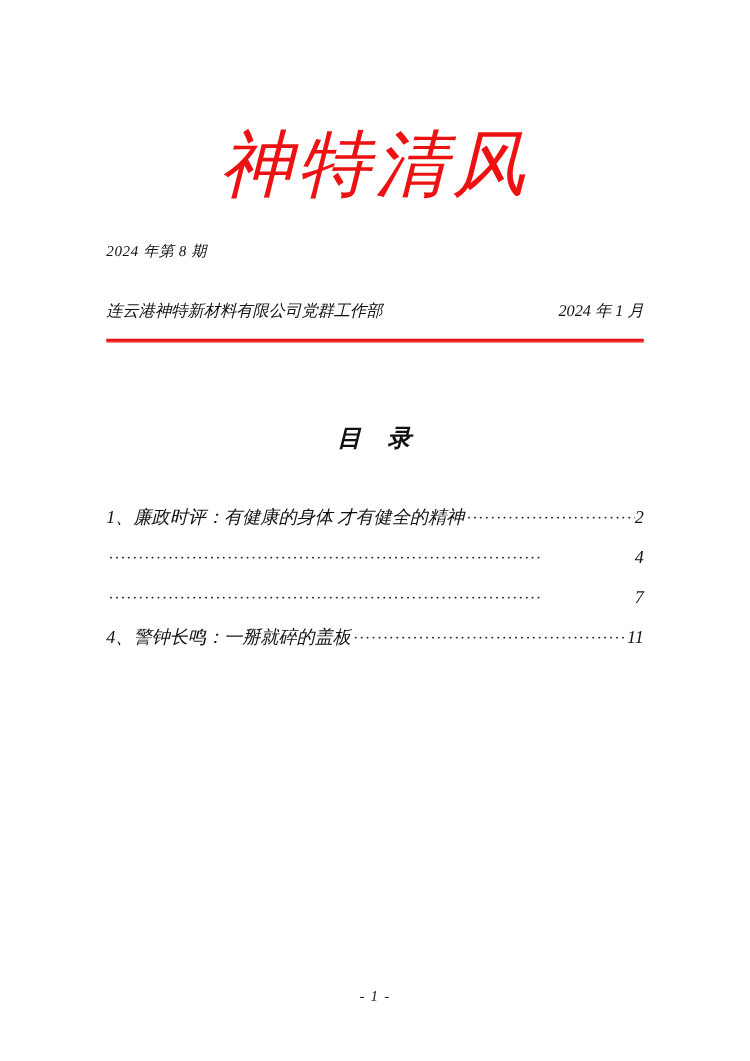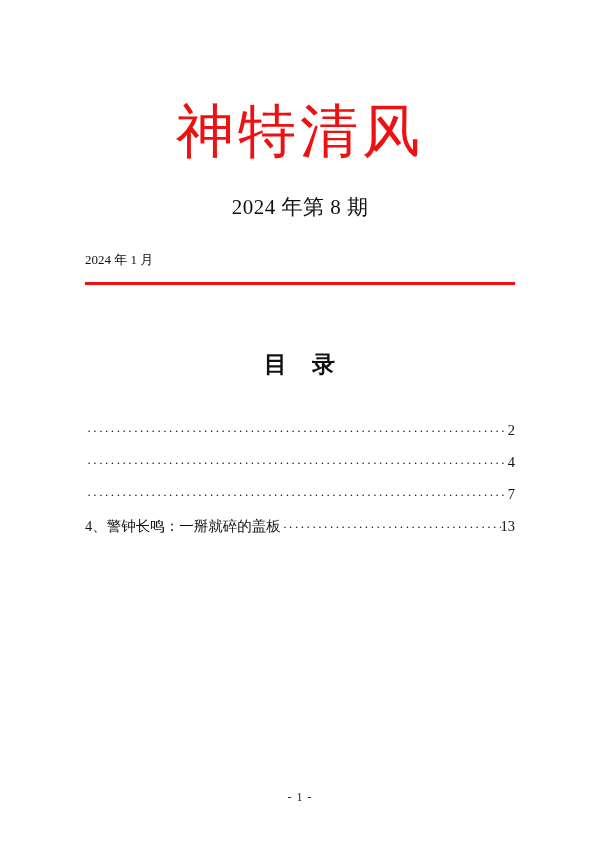--- a/index.html
+++ b/index.html
@@ -7,54 +7,55 @@
   .page {
     width: 600px;
     height: 849px;
     margin: 0 auto;
     background: #ffffff;
     position: relative;
     padding: 0 85px;
     font-family: "Liberation Serif", "DejaVu Serif", serif;
     color: #111111;
     overflow: hidden;
+    font-style: italic;
   }
   .masthead-title {
     padding-top: 96px;
     text-align: center;
     font-size: 58px;
     line-height: 1.25;
     letter-spacing: 4px;
     color: #ee1111;
     font-weight: 400;
     white-space: nowrap;
   }
   .issue-line {
     margin-top: 24px;
-    text-align: center;
-    font-size: 21px;
+    text-align: left;
+    font-size: 12px;
     letter-spacing: 0.5px;
   }
   .publisher-row {
     margin-top: 30px;
     display: flex;
     justify-content: space-between;
     align-items: baseline;
     font-size: 13px;
   }
   .red-rule {
     margin-top: 13px;
     height: 2px;
     border-top: 2.5px solid #ee1111;
     border-bottom: 1px solid #ee1111;
   }
   .toc-heading {
     margin-top: 64px;
     text-align: center;
-    font-size: 23px;
+    font-size: 19px;
     font-weight: bold;
     letter-spacing: 1px;
     white-space: pre;
   }
   .toc-list {
     margin-top: 34px;
     font-size: 14.5px;
   }
   .toc-item {
     display: flex;
@@ -88,47 +89,49 @@
 </head>
 <body>
 
 <div class="page">
 
   <div class="masthead-title">神特清风</div>
 
   <div class="issue-line">2024 年第 8 期</div>
 
   <div class="publisher-row">
+    <span>连云港神特新材料有限公司党群工作部</span>
     <span>2024 年 1 月</span>
   </div>
 
   <div class="red-rule"></div>
 
   <div class="toc-heading">目　录</div>
 
   <div class="toc-list">
 
     <div class="toc-item">
+      <span class="toc-item-label">1、廉政时评：有健康的身体 才有健全的精神</span>
       <span class="toc-leader">·········································································</span>
       <span class="toc-page-number">2</span>
     </div>
 
     <div class="toc-item">
       <span class="toc-leader">·········································································</span>
       <span class="toc-page-number">4</span>
     </div>
 
     <div class="toc-item">
       <span class="toc-leader">·········································································</span>
       <span class="toc-page-number">7</span>
     </div>
 
     <div class="toc-item">
       <span class="toc-item-label">4、警钟长鸣：一掰就碎的盖板</span>
       <span class="toc-leader">·········································································</span>
-      <span class="toc-page-number">13</span>
+      <span class="toc-page-number">11</span>
     </div>
 
   </div>
 
   <div class="page-footer">- 1 -</div>
 
 </div>
 
 </body></html>

